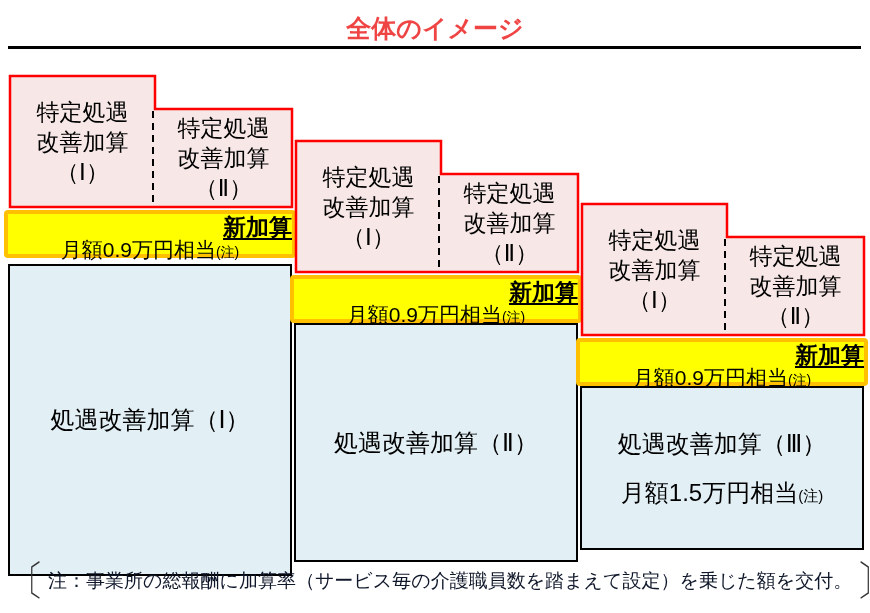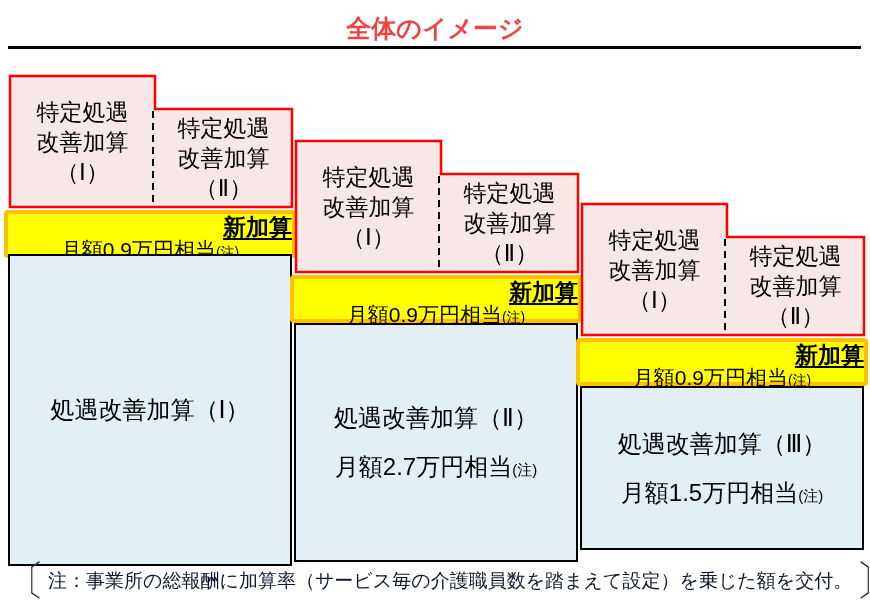--- a/index.html
+++ b/index.html
@@ -126,21 +126,21 @@
       <span>改善加算</span>
       <span>（Ⅱ）</span>
     </div>
   </div>
 
   <div class="yellow-box c1y" style="top:210px">
     <div class="new-label">新加算</div>
     <div class="new-amount"><span>月額0.9万円相当</span><span class="note-ref-small">(注)</span></div>
   </div>
 
-  <div class="blue-box c1" style="top:254px; height:312px">
+  <div class="blue-box c1" style="top:264px; height:312px">
     <div>処遇改善加算（Ⅰ）</div>
   </div>
 
   <div class="pink-box c2" style="top:139px">
     <svg width="286" height="135" viewBox="0 0 286 135">
       <polygon points="2,2 147,2 147,35 284,35 284,133 2,133" stroke="#FF0000" stroke-width="2.5" fill="#F7E8E7"></polygon>
       <line x1="145" y1="37" x2="145" y2="131" stroke="#000000" stroke-width="2" stroke-dasharray="7,5"></line>
     </svg>
     <div class="pink-text pink-text-left">
       <span>特定処遇</span>
@@ -154,21 +154,20 @@
     </div>
   </div>
 
   <div class="yellow-box c2y" style="top:275px">
     <div class="new-label">新加算</div>
     <div class="new-amount"><span>月額0.9万円相当</span><span class="note-ref-small">(注)</span></div>
   </div>
 
   <div class="blue-box c2" style="top:323px; height:239px">
     <div>処遇改善加算（Ⅱ）</div>
-    <div><span>月額2.7万円相当</span><span class="note-ref-blue">(注)</span></div>
   </div>
 
   <div class="pink-box c3" style="top:202px">
     <svg width="286" height="135" viewBox="0 0 286 135">
       <polygon points="2,2 147,2 147,35 284,35 284,133 2,133" stroke="#FF0000" stroke-width="2.5" fill="#F7E8E7"></polygon>
       <line x1="145" y1="37" x2="145" y2="131" stroke="#000000" stroke-width="2" stroke-dasharray="7,5"></line>
     </svg>
     <div class="pink-text pink-text-left">
       <span>特定処遇</span>
       <span>改善加算</span>

